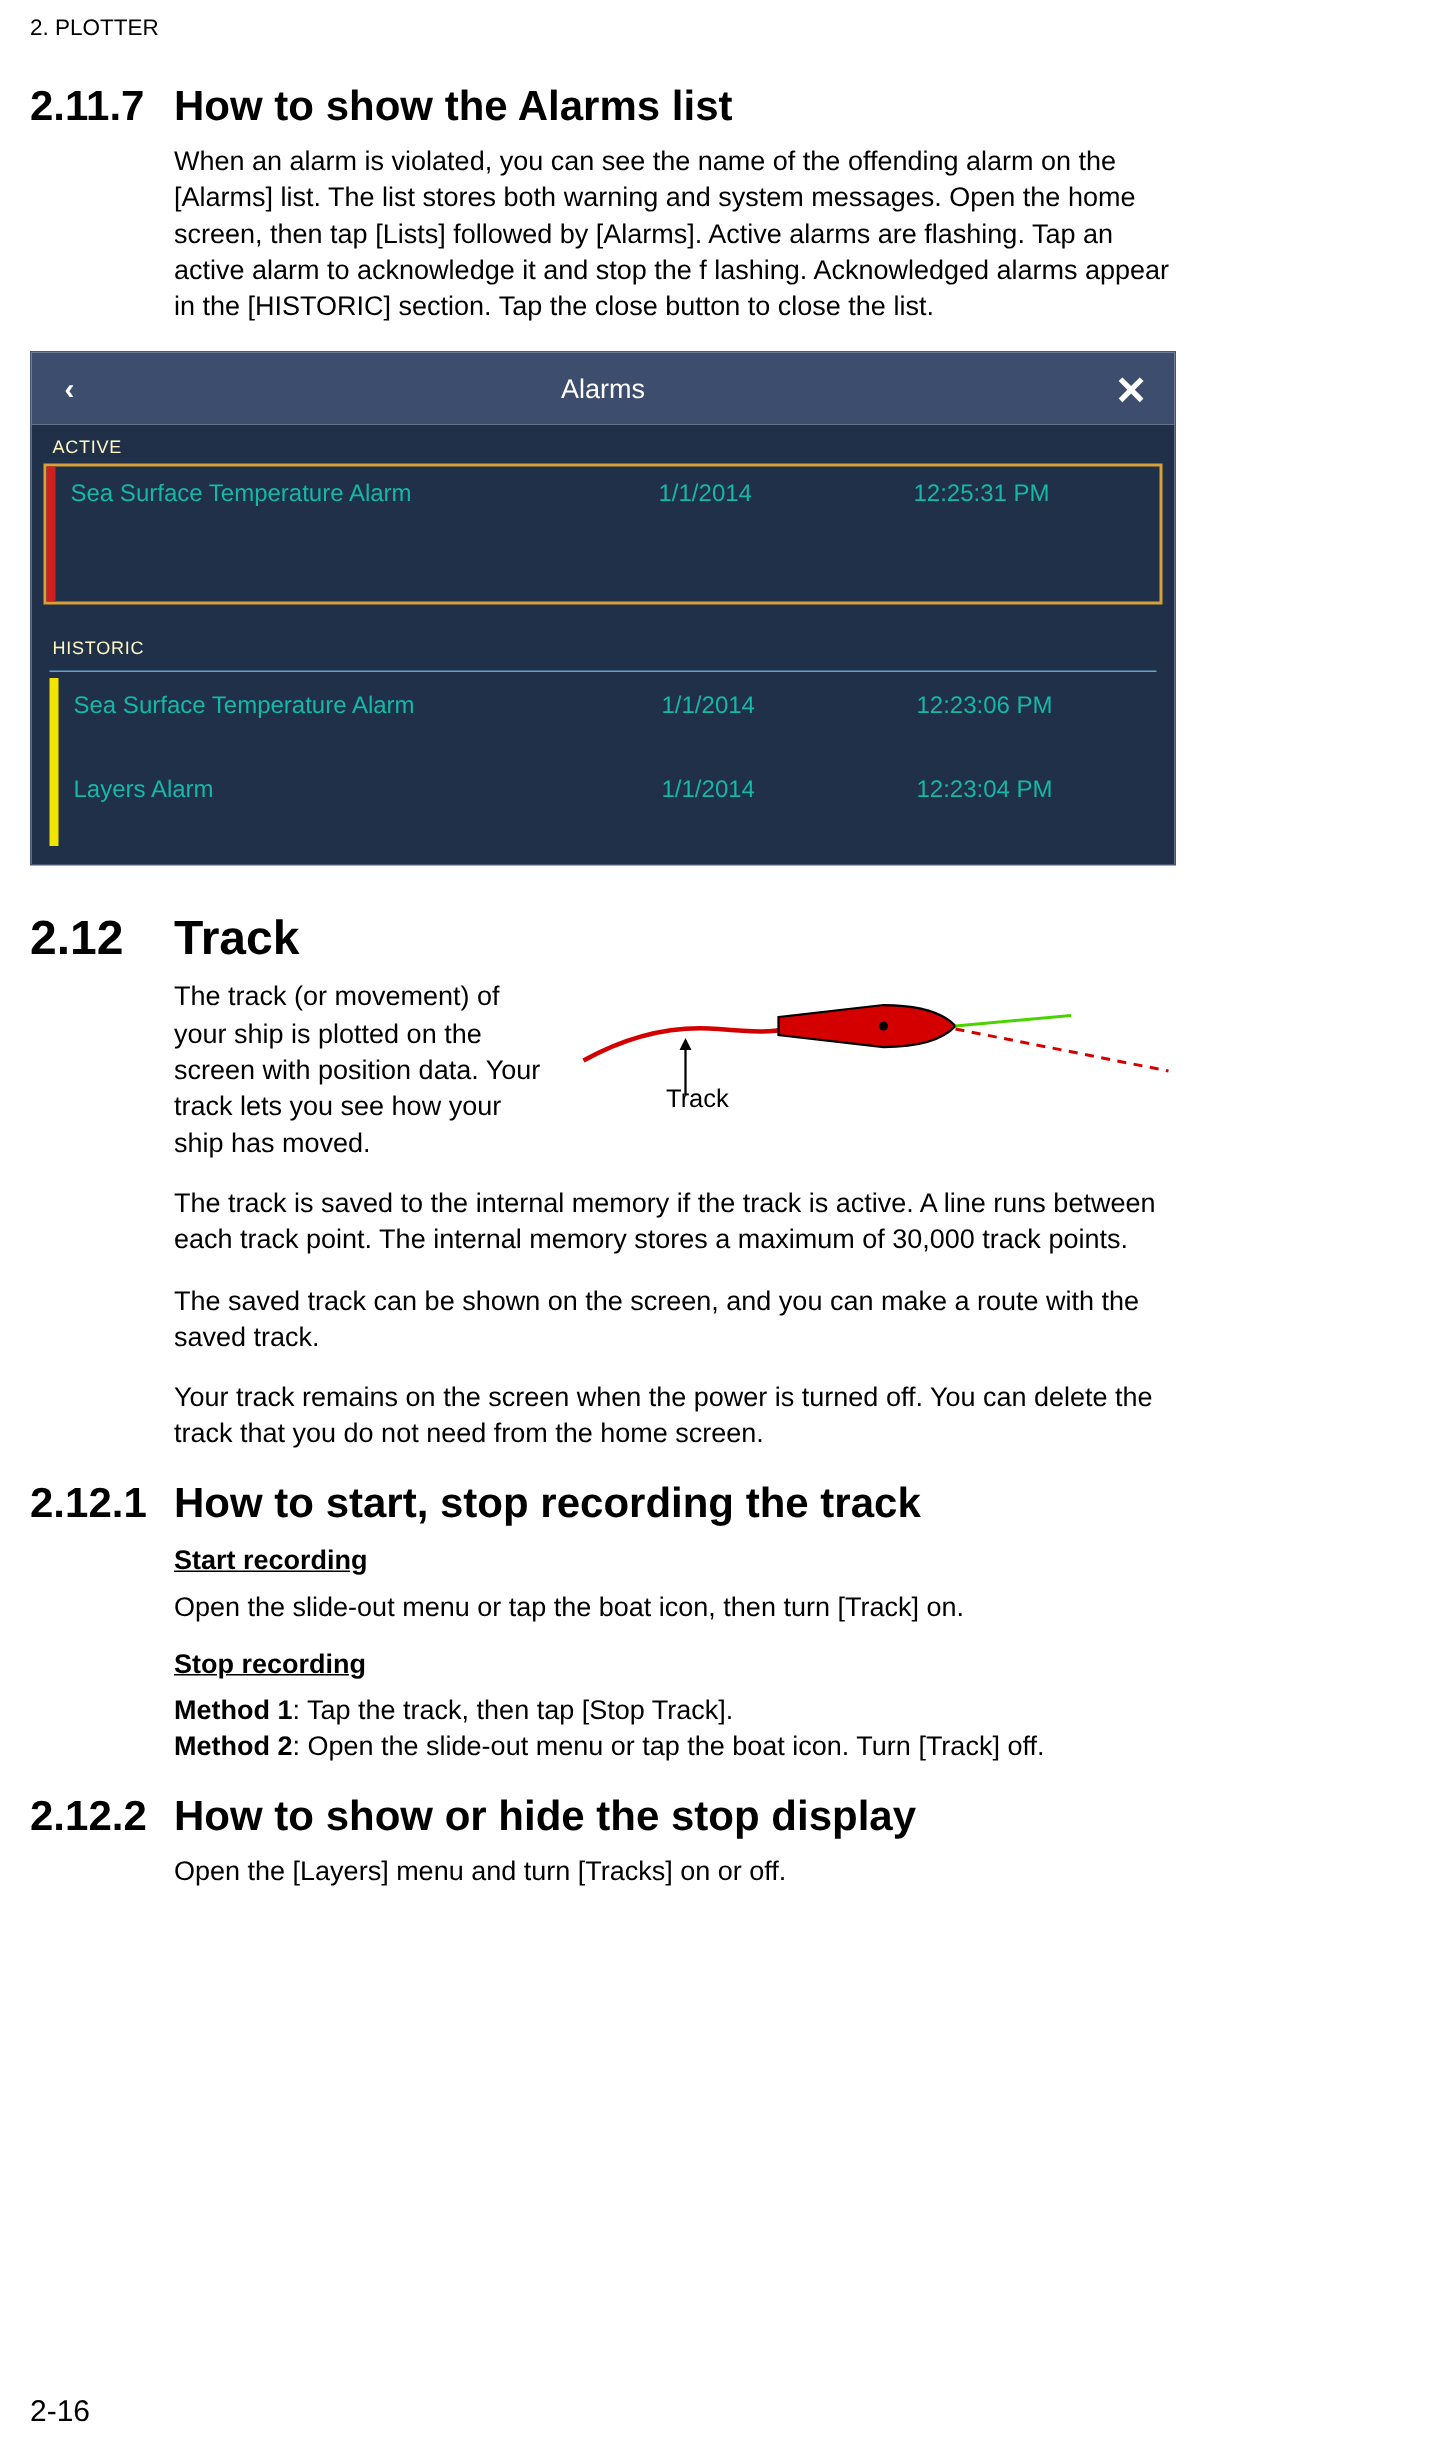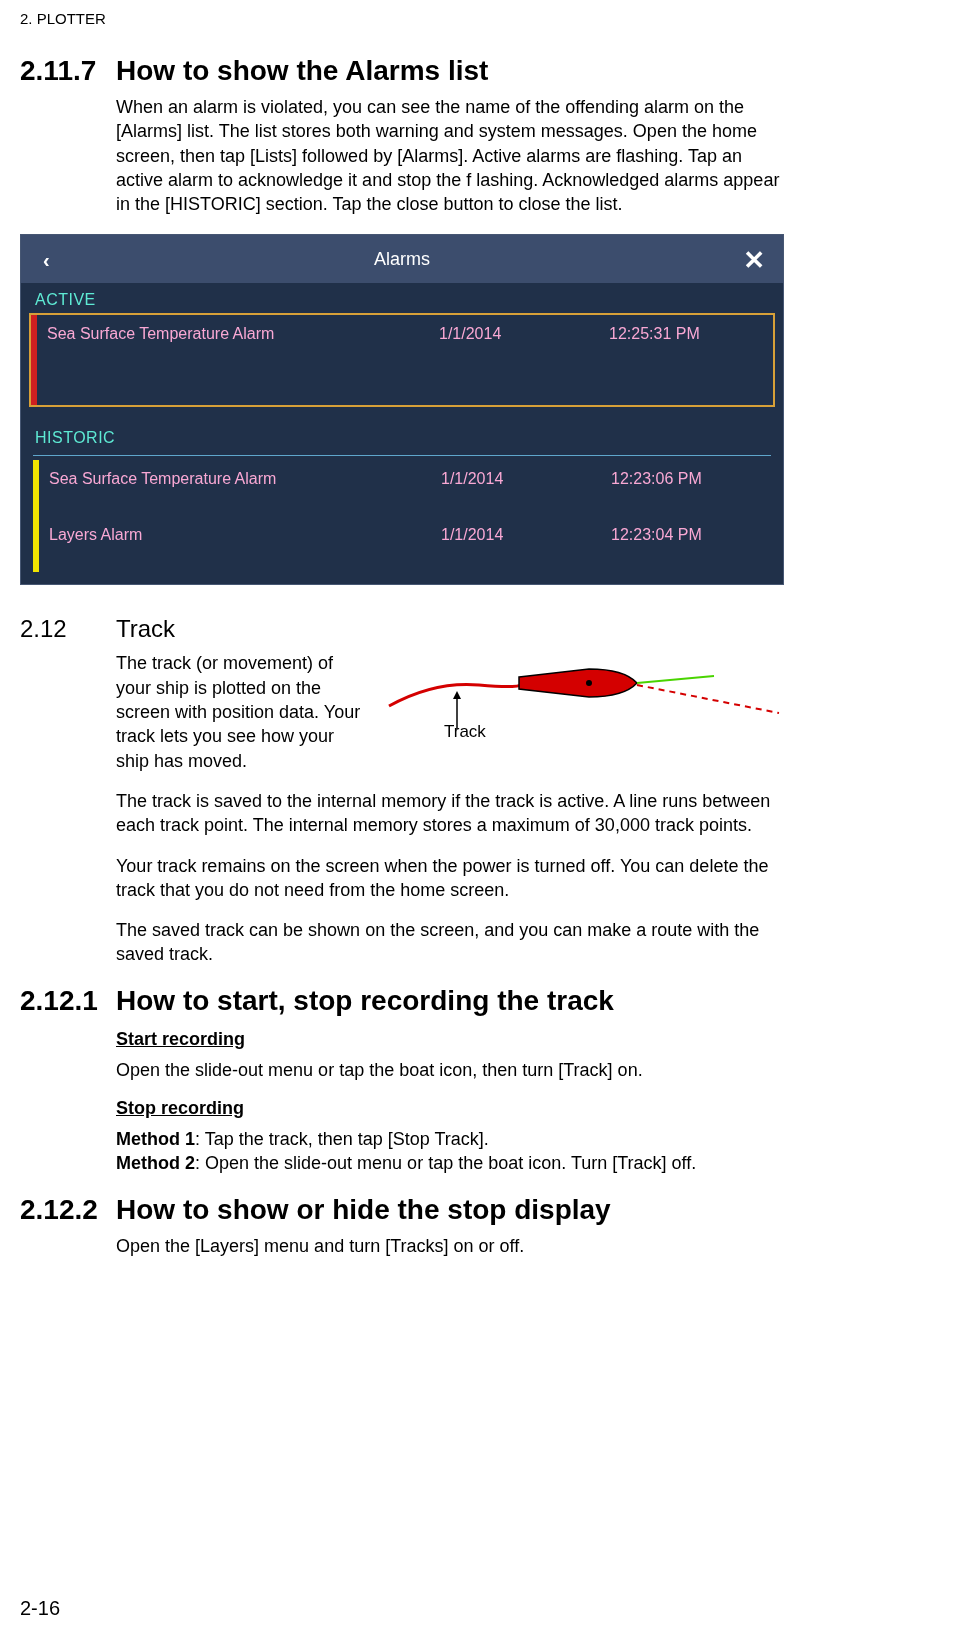--- a/index.html
+++ b/index.html
@@ -1,36 +1,36 @@
 <!DOCTYPE html>
 <html><head>
 <meta charset="utf-8">
 <style>
   html,body{margin:0;padding:0;background:#fff;color:#000;font-family:Arial,Helvetica,sans-serif}
   .page{width:804px;min-height:1640px;position:relative;padding:10px 20px 60px 20px;box-sizing:border-box}
   .running-head{font-size:15px;margin:0 0 28px 0}
   .h-section{display:flex;margin:18px 0 8px 0;font-weight:bold;font-size:28px}
   .h-section-num{width:96px;flex:0 0 96px}
   .h-section-title{flex:1}
-  .h-big{display:flex;margin:30px 0 8px 0;font-weight:normal;font-size:24px}
+  .h-big{display:flex;margin:30px 0 8px 0;font-weight:bold;font-size:32px}
   .h-big-num{width:96px;flex:0 0 96px}
   .h-big-title{flex:1}
   .body-text{margin:6px 0 0 96px;font-size:18px;line-height:1.35}
   .body-text p{margin:0 0 16px 0}
   .sub-head{font-size:18px;font-weight:bold;text-decoration:underline;margin:12px 0 8px 96px}
   .page-num{position:absolute;left:20px;bottom:20px;font-weight:normal;font-size:20px}
 
   
   .alarms-fig{margin:18px 0 0 0;border:1px solid #475773}
   .alarms-bar{display:flex;align-items:center;justify-content:center;background:#3c4d6d;color:#fff;height:48px;position:relative;font-size:18px}
   .alarms-bar .back{position:absolute;left:22px;top:14px;font-size:20px;font-weight:bold}
   .alarms-bar .close{position:absolute;right:18px;top:10px;font-size:26px;font-weight:bold}
   .alarms-body{background:#203049;padding:0 0 12px 0}
-  .section-label{font-size:16px;color:#5eead4;padding:8px 14px 4px 14px;letter-spacing:.5px}
-  .alarm-row{display:flex;align-items:flex-start;color:#f9a8d4;font-size:16px;padding:0 12px 0 12px}
+  .section-label{font-size:12px;color:#fef9c3;padding:8px 14px 4px 14px;letter-spacing:.5px}
+  .alarm-row{display:flex;align-items:flex-start;color:#14b8a6;font-size:16px;padding:0 12px 0 12px}
   .alarm-row .stripe{width:6px;align-self:stretch;margin-right:10px}
   .alarm-row .stripe.red{background:#cf2020}
   .alarm-row .stripe.yellow{background:#f2e400}
   .alarm-row .name{flex:1;padding:10px 0}
   .alarm-row .date{width:170px;padding:10px 0}
   .alarm-row .time{width:160px;padding:10px 0}
   .active-frame{border:2px solid #d7a038;margin:0 8px;height:90px;display:flex}
   .active-frame .alarm-row{flex:1;display:flex;align-items:flex-start;padding:0 4px 0 0}
   .sep{height:1px;background:#5fa6cc;margin:4px 12px}
   .historic-row{min-height:56px}
@@ -118,22 +118,22 @@
           <line x1="253" y1="32" x2="330" y2="25" stroke="#49d400" stroke-width="2"></line>
           <line x1="253" y1="34" x2="395" y2="62" stroke="#d40000" stroke-width="2" stroke-dasharray="6 5"></line>
 
           <line x1="73" y1="78" x2="73" y2="45" stroke="#000" stroke-width="1.5"></line>
           <polygon points="73,40 69,48 77,48" fill="#000"></polygon>
         </svg>
         <div class="track-label">Track</div>
       </div>
     </div>
     <p>The track is saved to the internal memory if the track is active. A line runs between each track point. The internal memory stores a maximum of 30,000 track points.</p>
+    <p>The saved track can be shown on the screen, and you can make a route with the saved track.</p>
     <p>Your track remains on the screen when the power is turned off. You can delete the track that you do not need from the home screen.</p>
-    <p>The saved track can be shown on the screen, and you can make a route with the saved track.</p>
   </div>
 
   <div class="h-section">
     <span class="h-section-num">2.12.1</span>
     <span class="h-section-title">How to start, stop recording the track</span>
   </div>
 
   <div class="sub-head">Start recording</div>
   <div class="body-text">
     <p>Open the slide-out menu or tap the boat icon, then turn [Track] on.</p>

